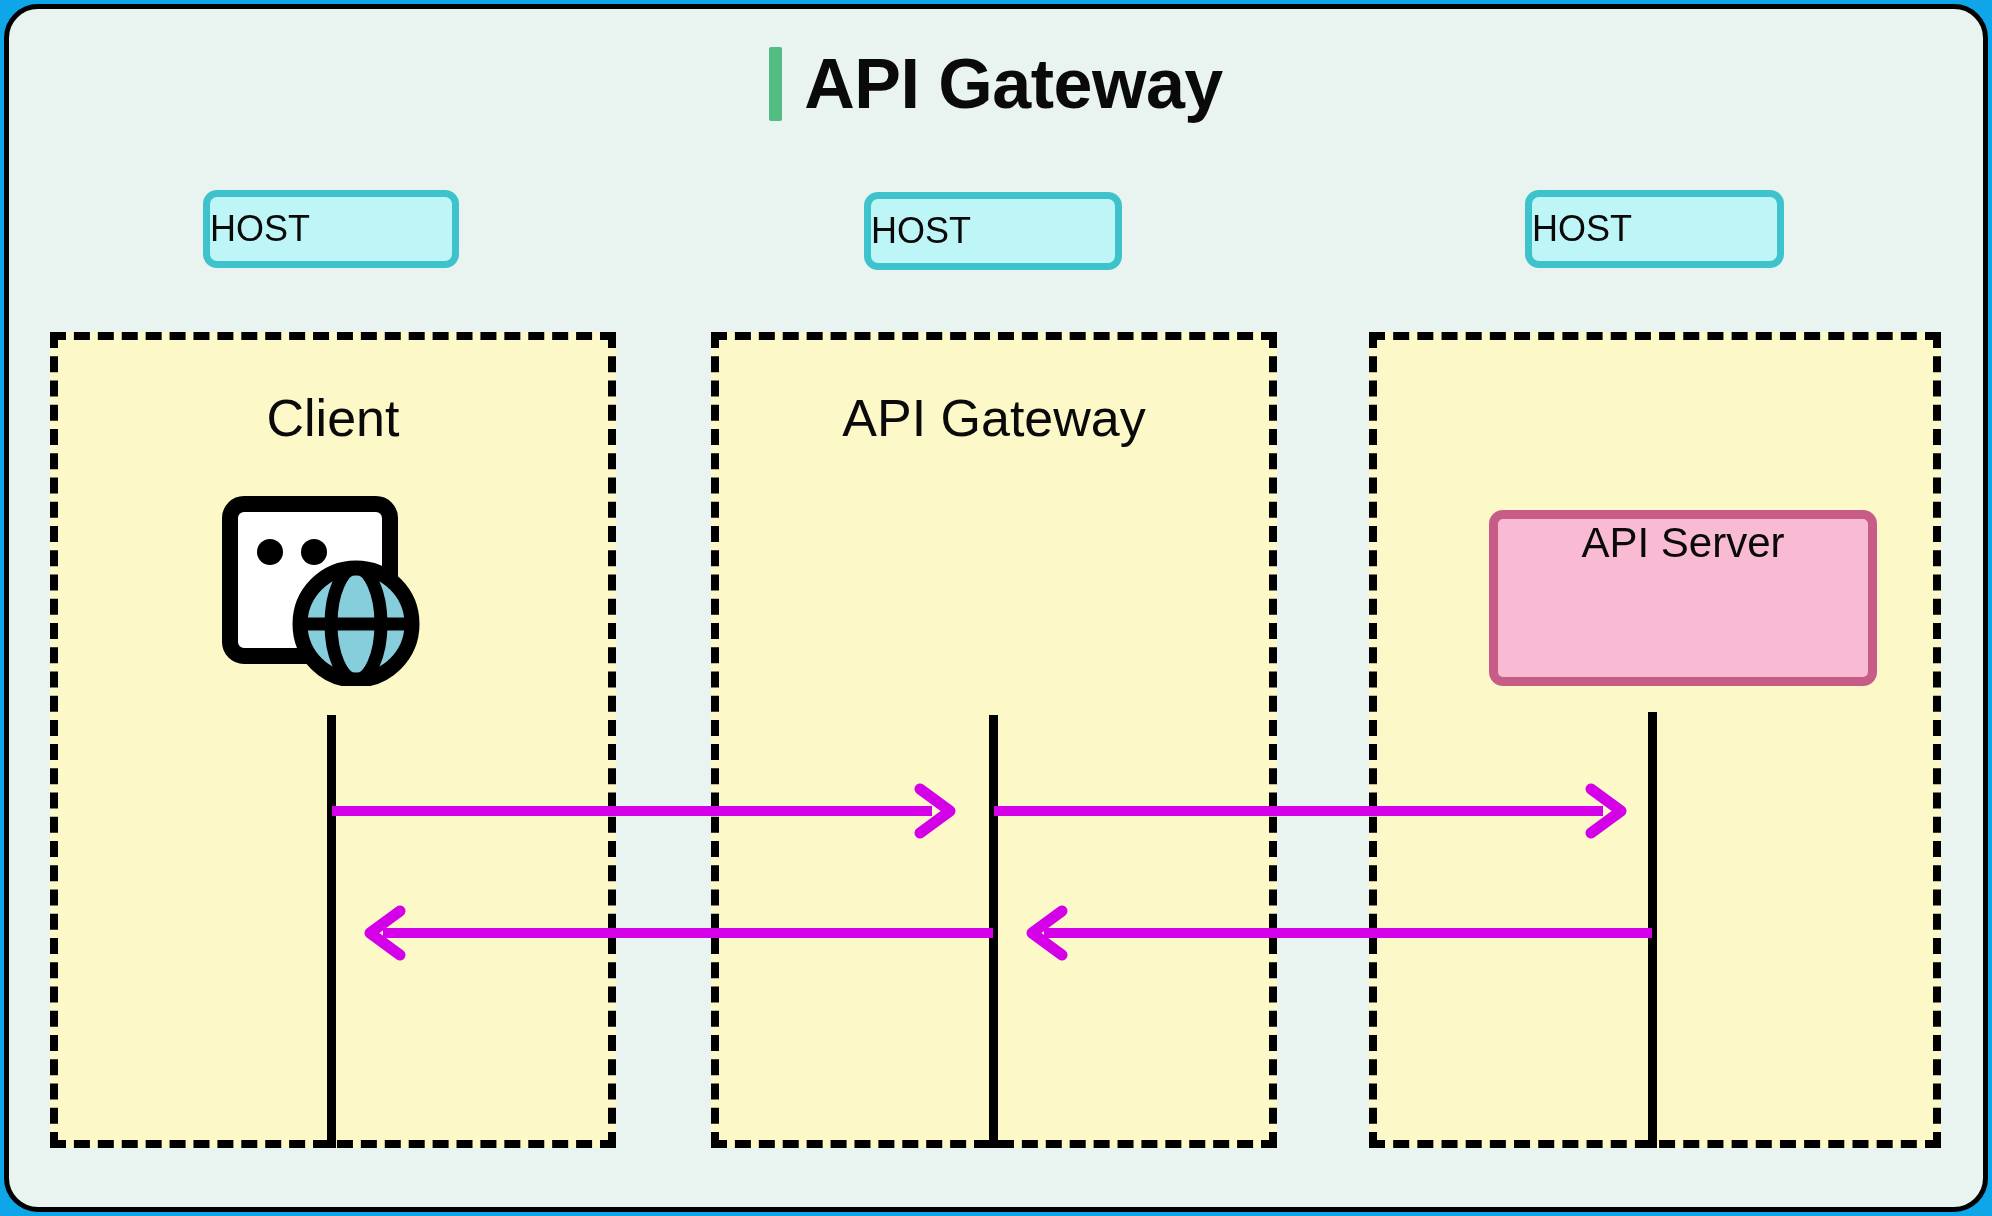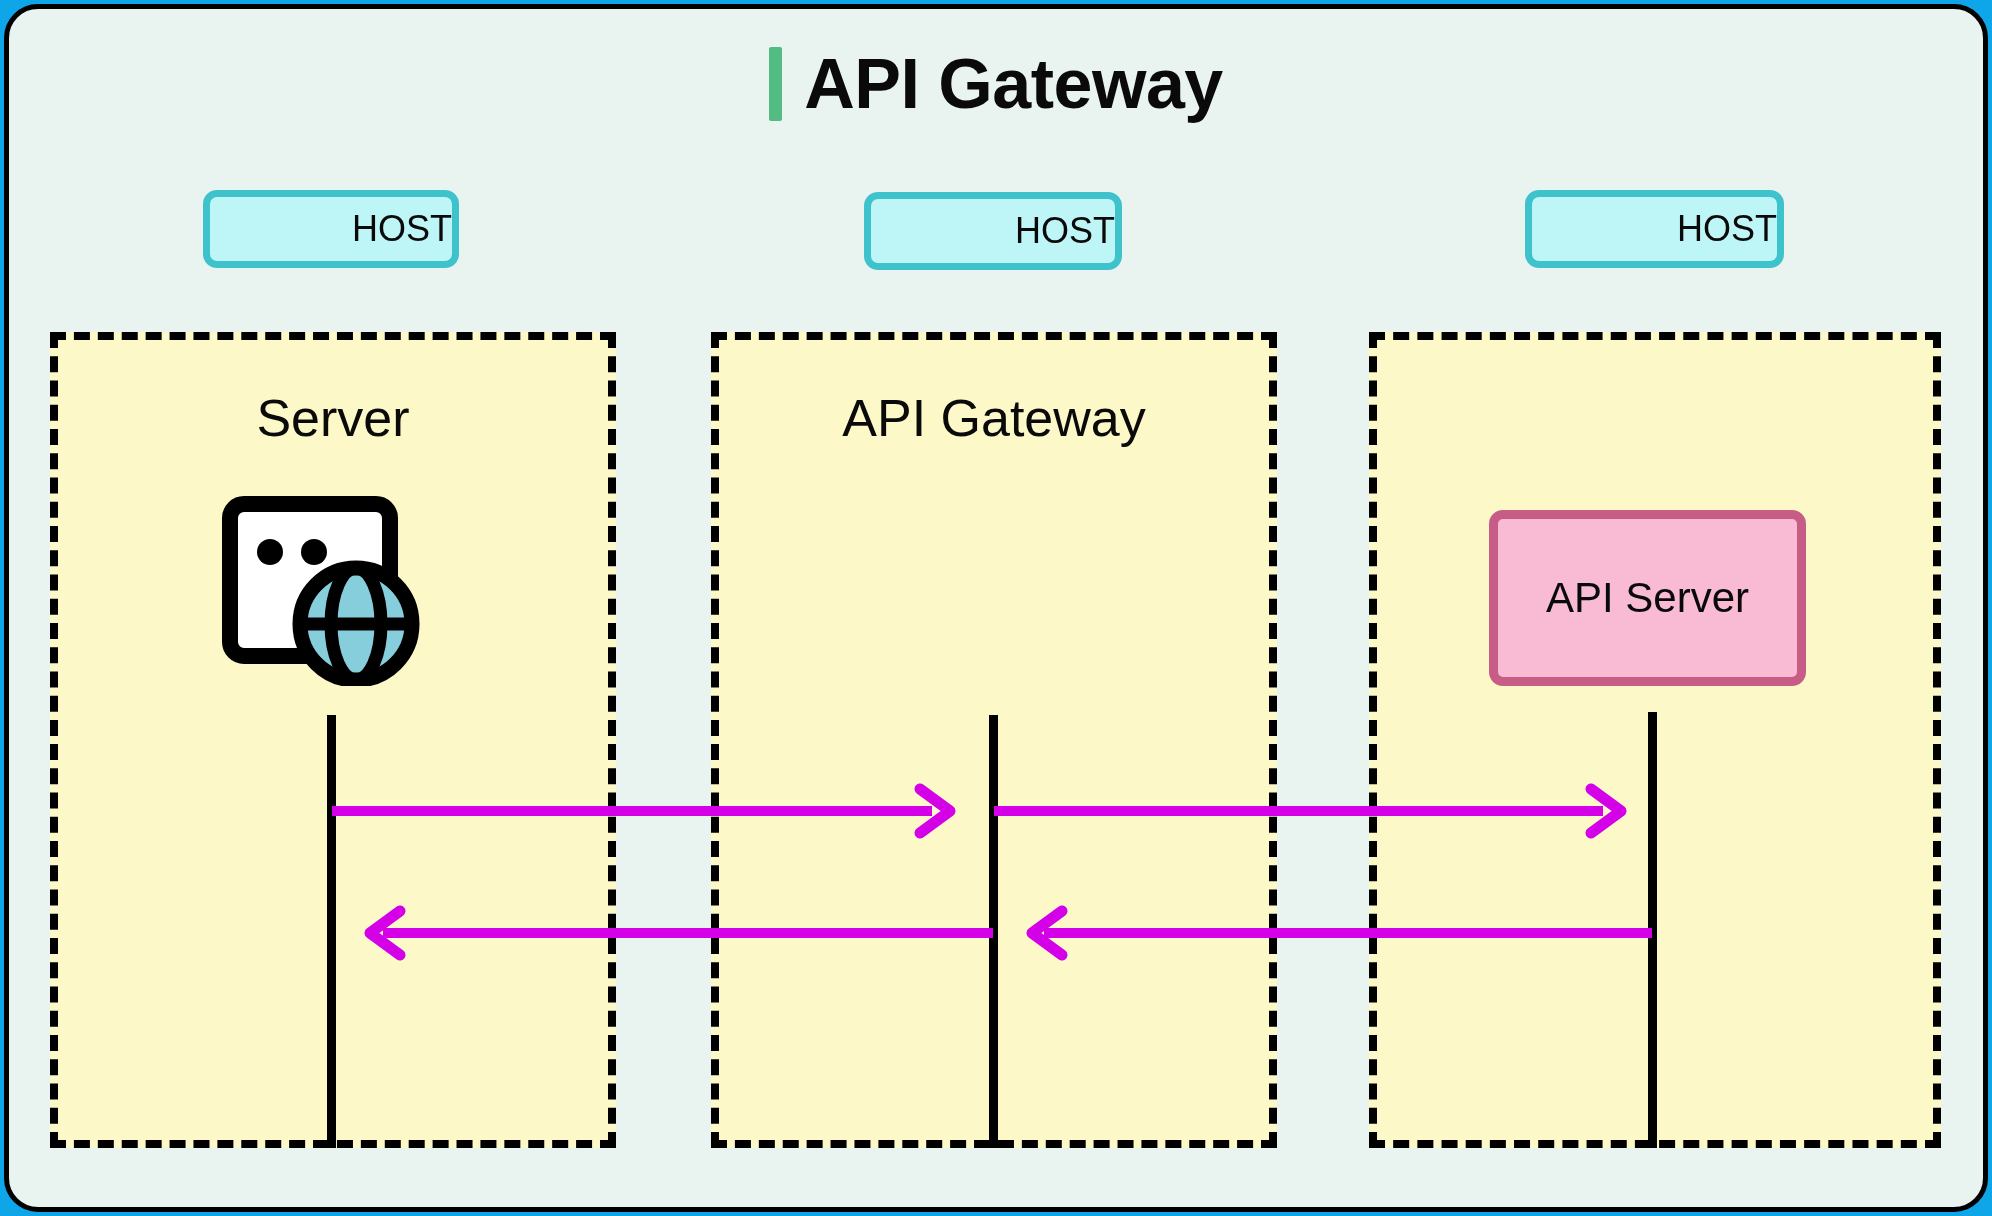--- a/index.html
+++ b/index.html
@@ -59,21 +59,21 @@
   
   .host-badge {
     position: absolute;
     box-sizing: border-box;
     height: 78px;
     border: 7px solid #3EC3CC;
     border-radius: 14px;
     background: #BEF5F7;
     display: flex;
     align-items: center;
-    justify-content: flex-end;
+    justify-content: flex-start;
     font-size: 36px;
     color: #0a0a0a;
   }
   
   .host-box {
     position: absolute;
     box-sizing: border-box;
     border: 8px dashed #000000;
     background: #FCF8C8;
     top: 332px;
@@ -114,27 +114,27 @@
     top: 496px;
     width: 208px;
     height: 190px;
   }
   
   .api-server-box {
     position: absolute;
     box-sizing: border-box;
     left: 1489px;
     top: 510px;
-    width: 317px;
+    width: 388px;
     height: 176px;
     background: #F9BBD4;
     border: 9px solid #C75C87;
     border-radius: 14px;
     display: flex;
-    align-items: center;
+    align-items: flex-start;
     justify-content: center;
     font-size: 42px;
     color: #0a0a0a;
   }
 </style>
 </head>
 <body>
 
 <div id="canvas">
   <div class="frame"></div>
@@ -148,21 +148,21 @@
     <span>HOST</span>
   </div>
   <div class="host-badge" style="left:864px; top:192px; width:258px;">
     <span>HOST</span>
   </div>
   <div class="host-badge" style="left:1525px; top:190px; width:259px;">
     <span>HOST</span>
   </div>
 
   <div class="host-box" style="left:50px; width:566px;">
-    <div class="host-box-title">Server</div>
+    <div class="host-box-title">Client</div>
   </div>
 
   <div class="client-icon">
     <svg width="208" height="190" viewBox="0 0 208 190" xmlns="http://www.w3.org/2000/svg">
 
       <rect x="8" y="8" width="160" height="152" rx="14" ry="14" fill="#ffffff" stroke="#000000" stroke-width="16"></rect>
       <line x1="8" y1="40" x2="168" y2="40" stroke="#000000" stroke-width="0"></line>
       <circle cx="48" cy="56" r="13" fill="#000000"></circle>
       <circle cx="92" cy="56" r="13" fill="#000000"></circle>
 

